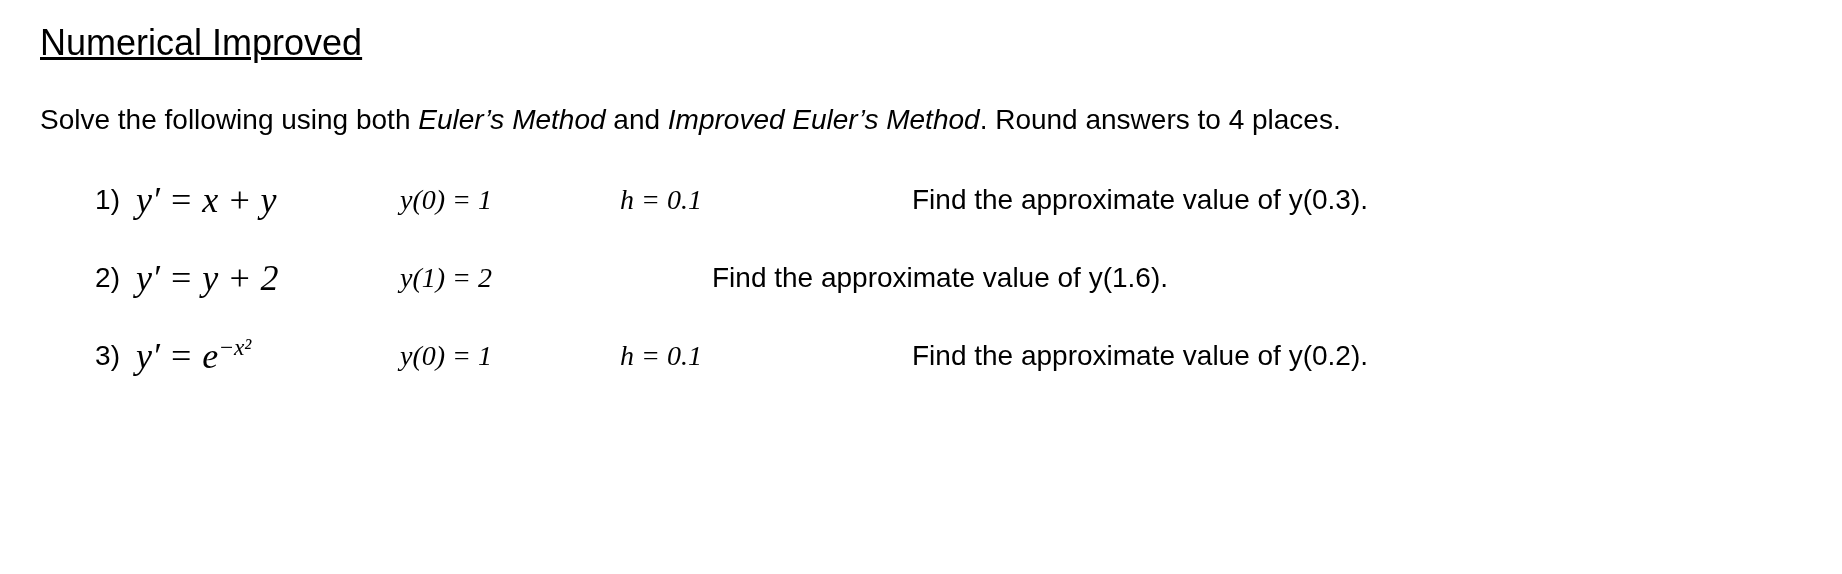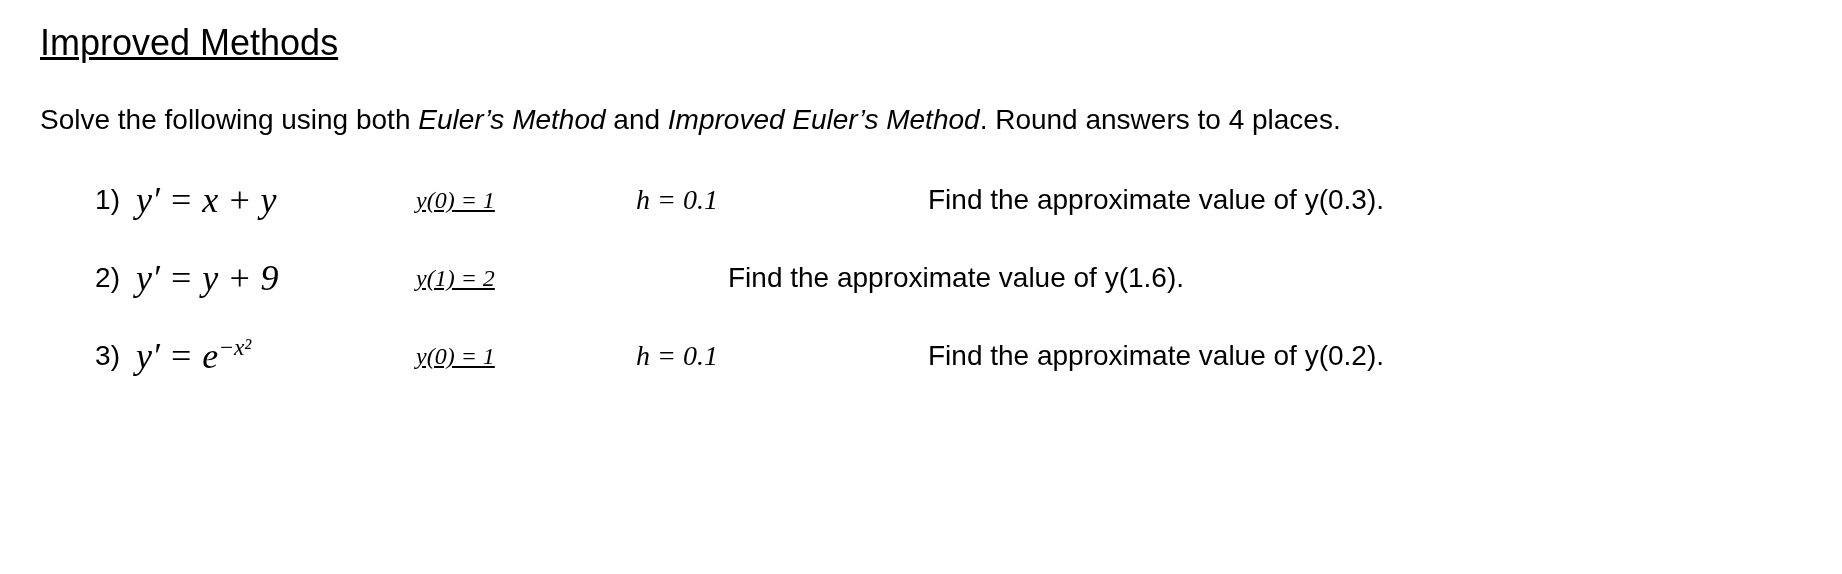--- a/index.html
+++ b/index.html
@@ -65,25 +65,24 @@
     .problem-equation {
       width: 260px;
       margin-left: 16px;
       flex-shrink: 0;
       font-family: 'Times New Roman', Times, serif;
       font-size: 36px;
     }
 
     .problem-initial {
       width: 200px;
-      margin-left: 20px;
+      margin-left: 4px;
       flex-shrink: 0;
       font-family: 'Times New Roman', Times, serif;
-      font-size: 24px;
-      text-decoration: underline;
+      font-size: 28px;
     }
 
     .problem-step {
       width: 180px;
       margin-left: 20px;
       flex-shrink: 0;
       font-family: 'Times New Roman', Times, serif;
       font-size: 28px;
     }
 
@@ -101,39 +100,39 @@
 
     sup {
       font-size: 0.65em;
       vertical-align: super;
       line-height: 0;
     }
   </style>
 </head>
 <body>
 
-<div class="title">Improved Methods</div>
+<div class="title">Numerical Improved</div>
 
 <div class="intro">
   <span>Solve the following using both </span><em>Euler’s Method</em><span> and </span><em>Improved Euler’s Method</em><span>. Round answers to 4 places.</span>
 </div>
 
 <div class="problems">
 
   <div class="problem-row">
     <span class="problem-number">1)</span>
     <span class="problem-equation math">y′ = x + y</span>
     <span class="problem-initial math">y(0) = 1</span>
     <span class="problem-step math">h = 0.1</span>
     <span class="problem-find">Find the approximate value of y(0.3).</span>
   </div>
 
   <div class="problem-row">
     <span class="problem-number">2)</span>
-    <span class="problem-equation math">y′ = y + 9</span>
+    <span class="problem-equation math">y′ = y + 2</span>
     <span class="problem-initial math">y(1) = 2</span>
     <span class="problem-find">Find the approximate value of y(1.6).</span>
   </div>
 
   <div class="problem-row">
     <span class="problem-number">3)</span>
     <span class="problem-equation math">y′ = e<sup>−x²</sup></span>
     <span class="problem-initial math">y(0) = 1</span>
     <span class="problem-step math">h = 0.1</span>
     <span class="problem-find">Find the approximate value of y(0.2).</span>

